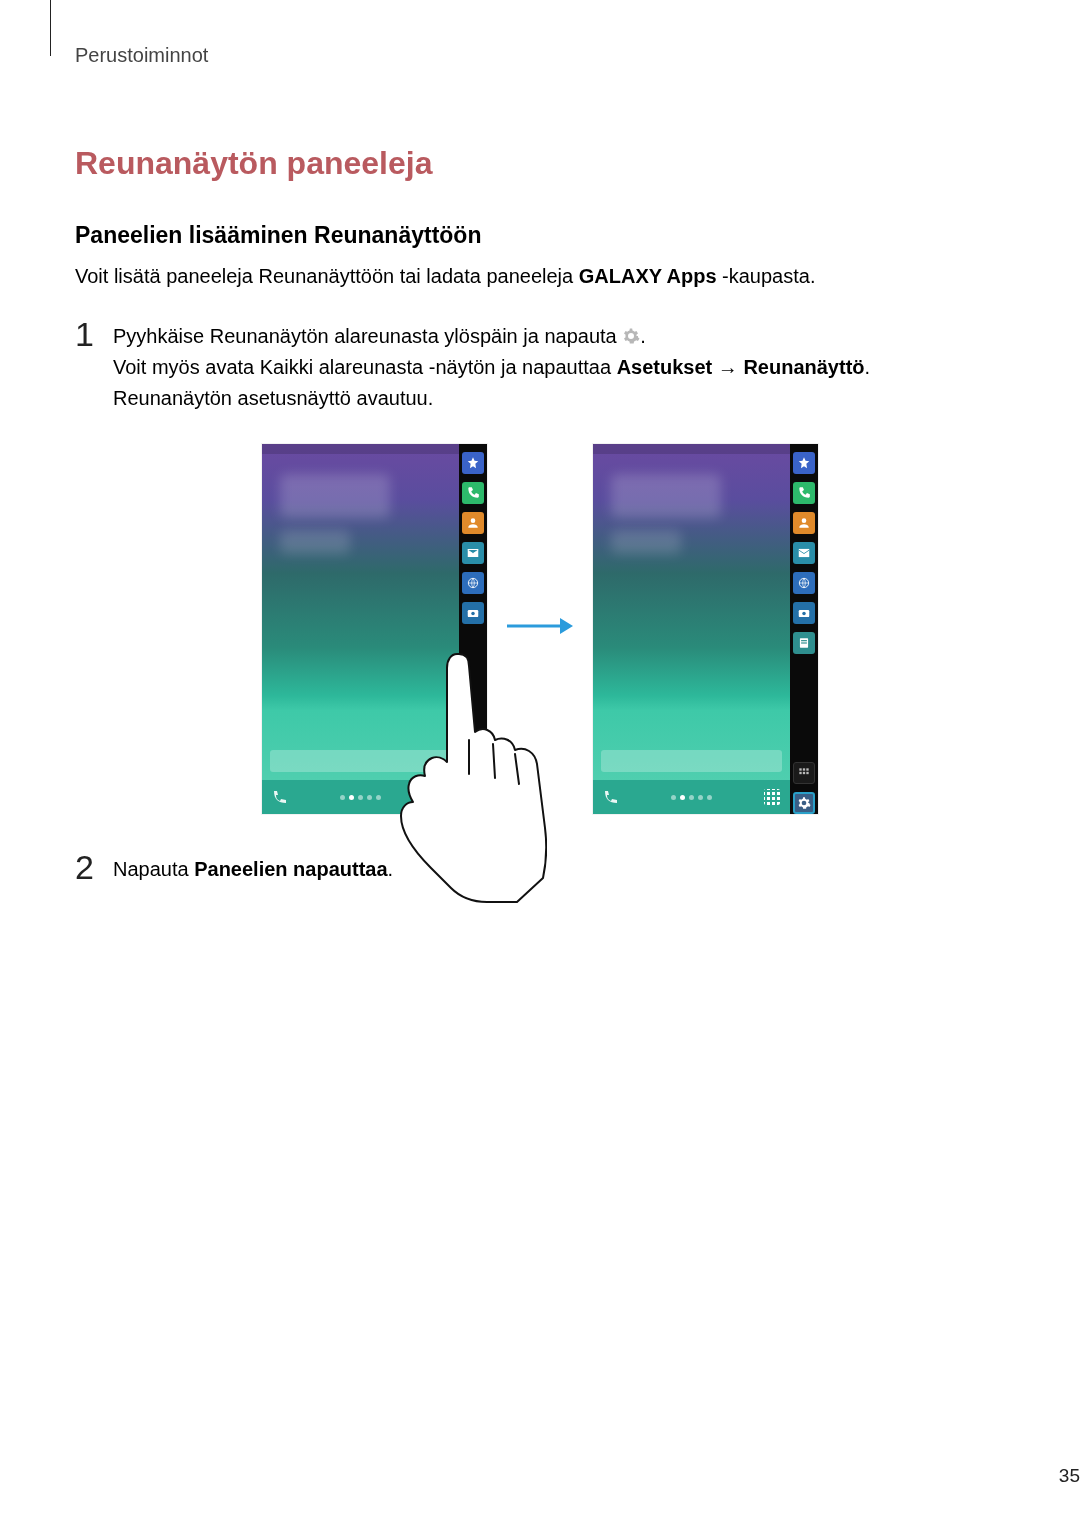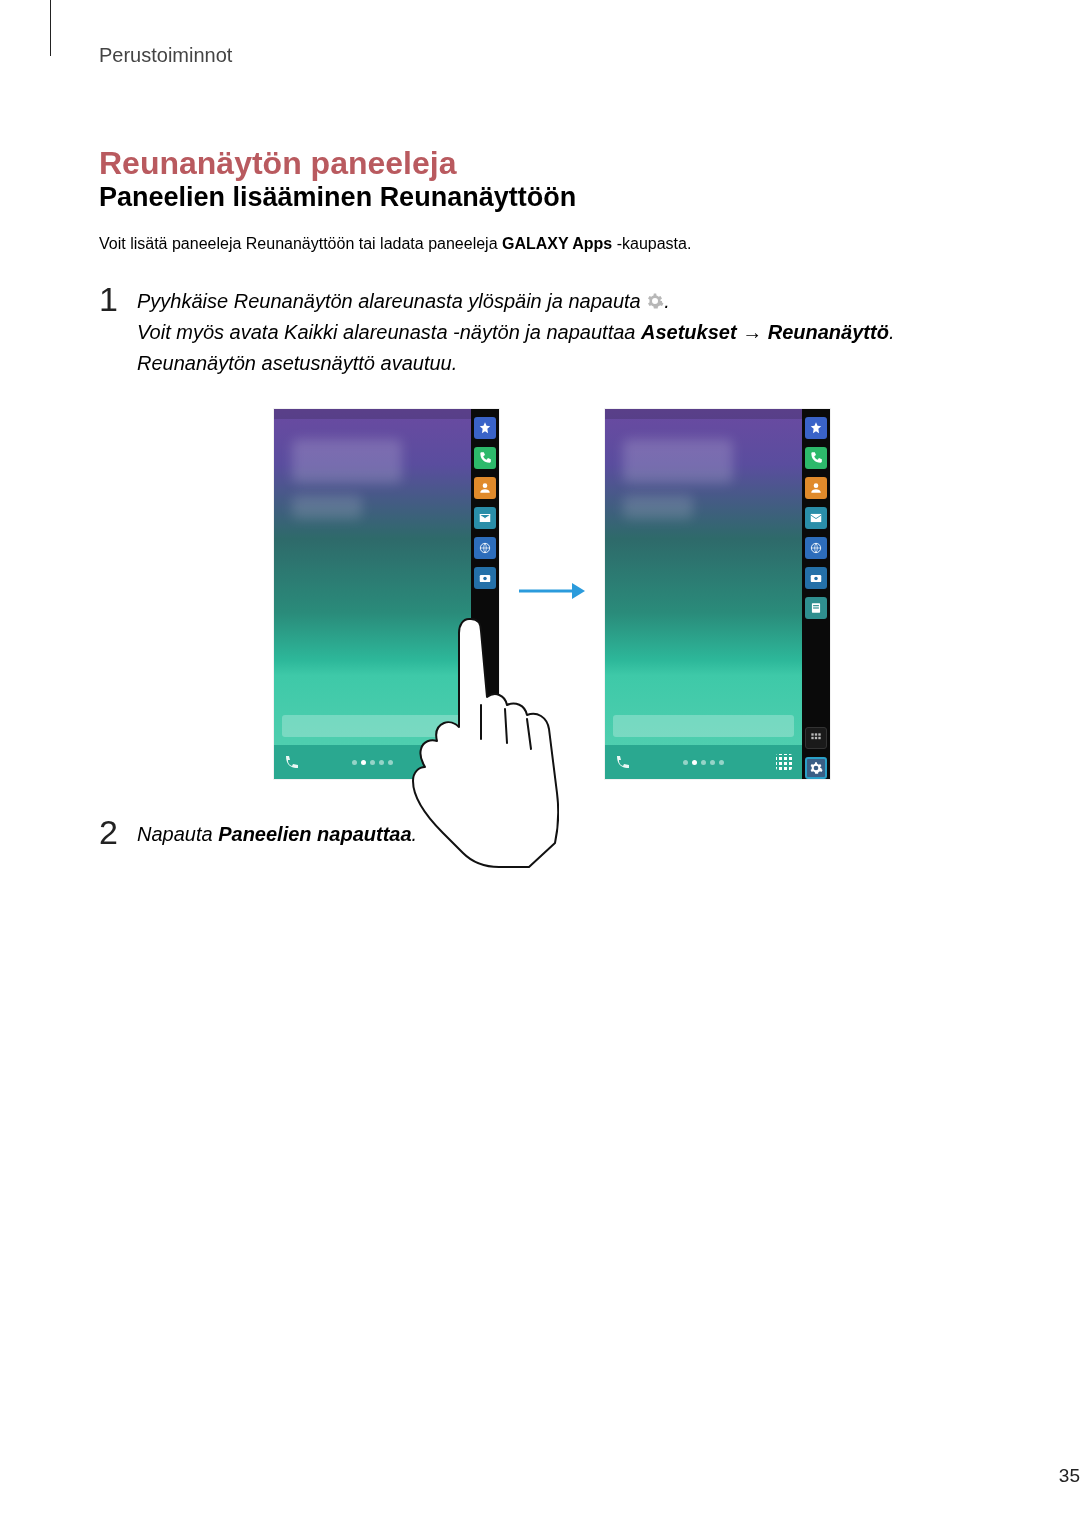--- a/index.html
+++ b/index.html
@@ -7,21 +7,21 @@
     padding: 0;
     font-family: Arial, Helvetica, sans-serif;
     background: #fff;
     color: #000;
   }
   .page {
     width: 1080px;
     height: 1527px;
     position: relative;
     box-sizing: border-box;
-    padding: 40px 75px 0 99px;
+    padding: 40px 75px 0 75px;
   }
   .side-rule {
     position: absolute;
     left: 50px;
     top: 0;
     width: 0;
     height: 56px;
     border-left: 1.5px solid #222;
   }
   .header {
@@ -30,26 +30,27 @@
     margin-top: 4px;
     margin-left: 0;
   }
   .h1 {
     color: #b95a5f;
     font-size: 32px;
     font-weight: bold;
     margin-top: 78px;
   }
   .h2 {
-    font-size: 27px;
+    font-size: 23px;
     font-weight: bold;
+    margin-top: 40px;
   }
   .intro {
-    font-size: 16px;
-    margin-top: 19px;
+    font-size: 20px;
+    margin-top: 12px;
     line-height: 1.5;
   }
   .steps {
     margin-top: 30px;
   }
   .step {
     display: flex;
     align-items: flex-start;
     margin-bottom: 20px;
   }
@@ -60,21 +61,20 @@
     width: 30px;
     flex: 0 0 30px;
     line-height: 1;
     margin-top: -4px;
   }
   .step-body {
     font-size: 20px;
     line-height: 1.55;
     flex: 1;
     margin-left: 8px;
-    font-style: italic;
   }
   .gear-icon {
     display: inline-block;
     width: 18px;
     height: 18px;
     vertical-align: -2px;
   }
   .gear-icon svg { display: block; }
   .bold { font-weight: bold; }
 

